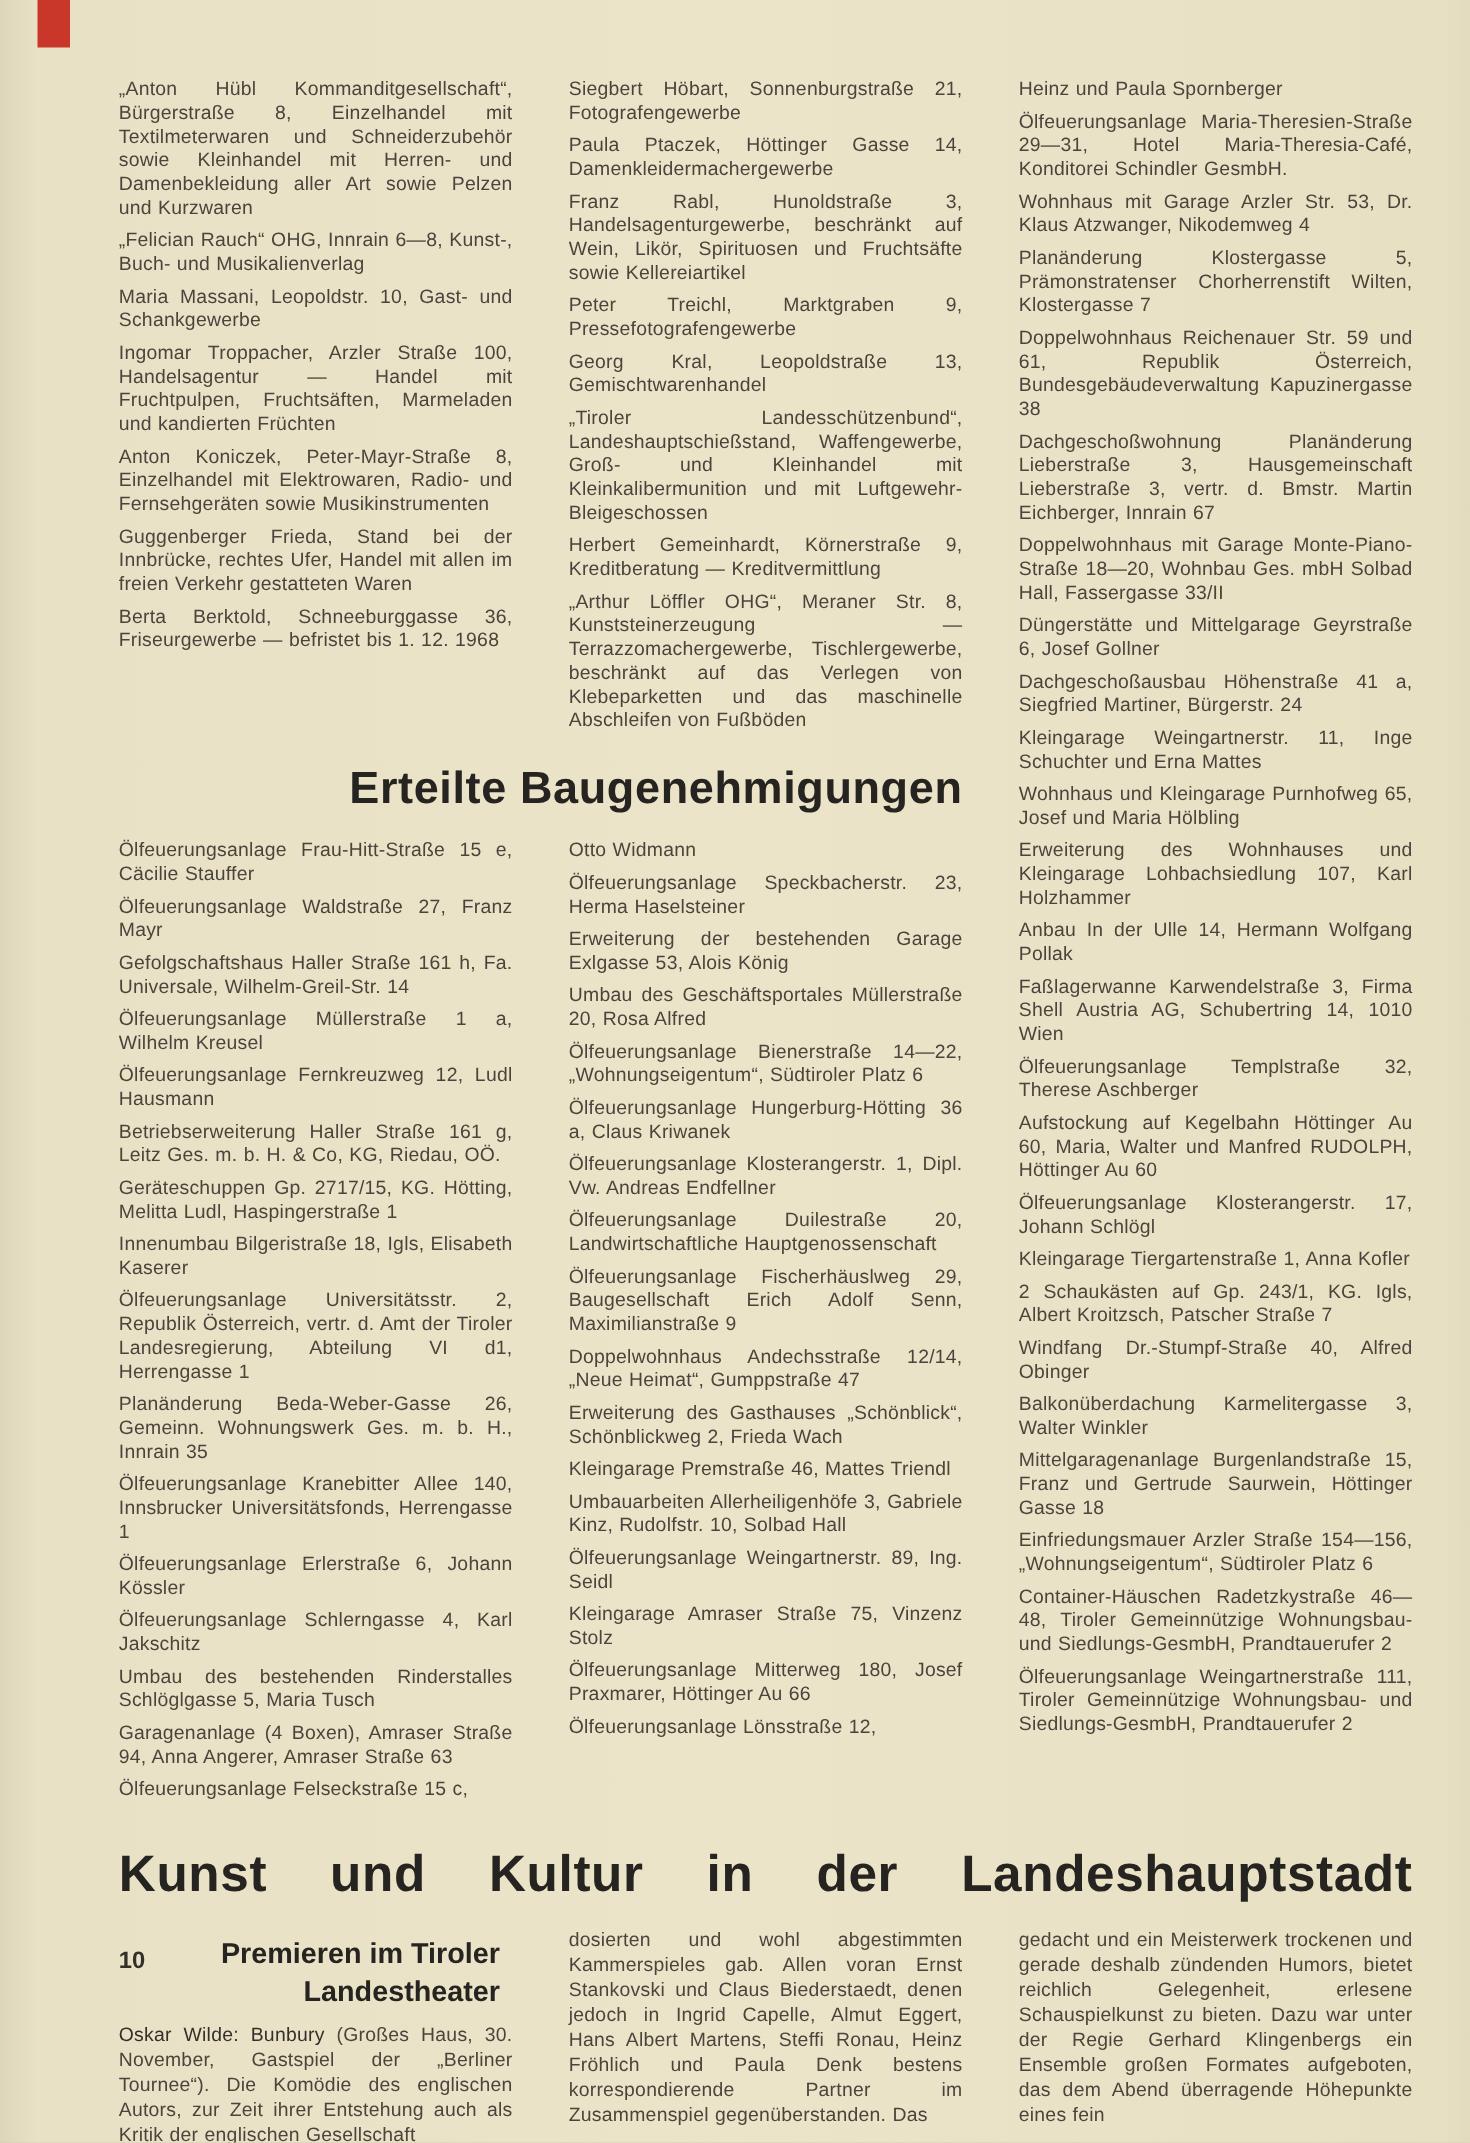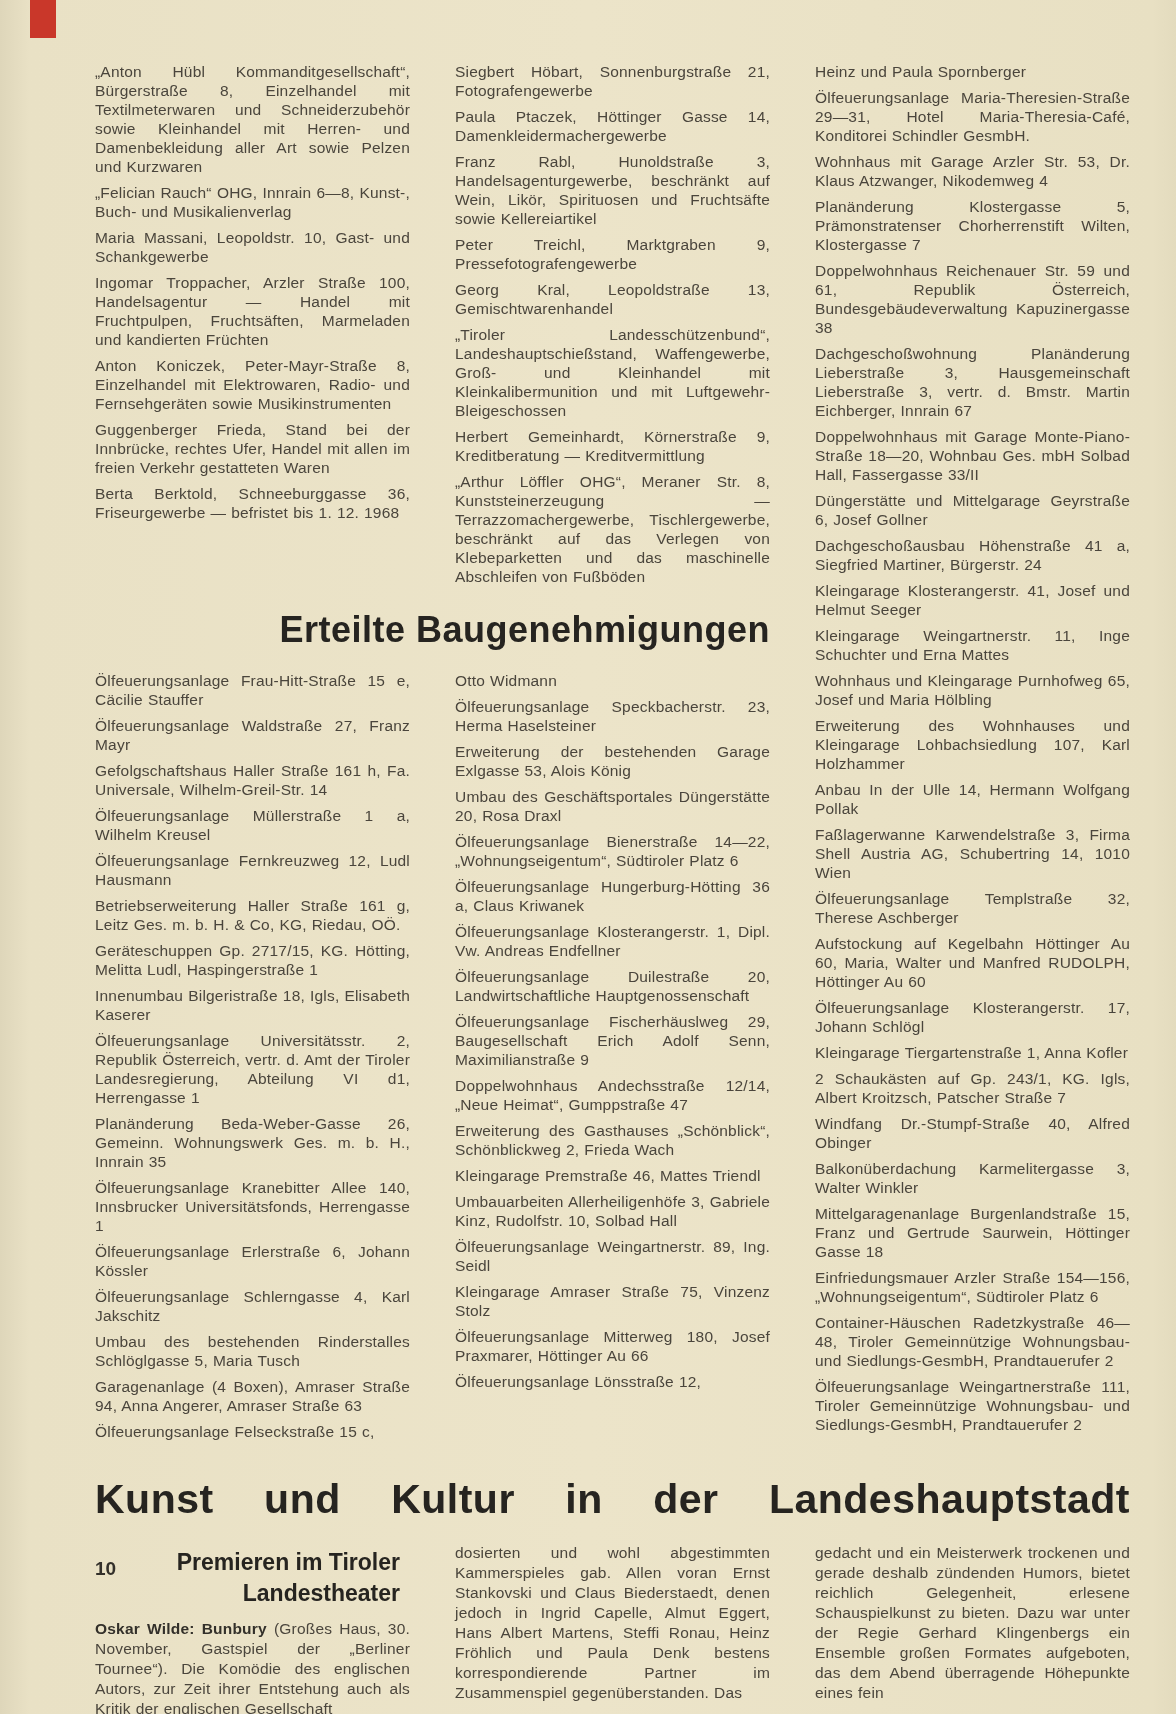--- a/index.html
+++ b/index.html
@@ -57,21 +57,21 @@
     text-align:right;
     font-size:23px;font-weight:bold;line-height:1.35;
     color:#262420;
   }
   .culture-text{
     margin:0;
     font-size:15.5px;line-height:20px;
     text-align:justify;
     letter-spacing:0.2px;word-spacing:0.5px;
   }
-  .bold-lead{font-weight:bold;color:#33302a;}
+  .bold-lead{font-weight:normal;color:#33302a;}
   .page-number{
     position:absolute;left:95px;top:1558px;
     font-size:19px;font-weight:bold;color:#33302a;
   }
 </style>
 </head>
 <body>
 
 <div class="page">
   <div class="red-mark"></div>
@@ -121,21 +121,21 @@
               <p class="entry">Ölfeuerungsanlage Erlerstraße 6, Johann Kössler</p>
               <p class="entry">Ölfeuerungsanlage Schlerngasse 4, Karl Jakschitz</p>
               <p class="entry">Umbau des bestehenden Rinderstalles Schlöglgasse 5, Maria Tusch</p>
               <p class="entry">Garagenanlage (4 Boxen), Amraser Straße 94, Anna Angerer, Amraser Straße 63</p>
               <p class="entry">Ölfeuerungsanlage Felseckstraße 15 c,</p>
             </div>
           <div class="col">
               <p class="entry">Otto Widmann</p>
               <p class="entry">Ölfeuerungsanlage Speckbacherstr. 23, Herma Haselsteiner</p>
               <p class="entry">Erweiterung der bestehenden Garage Exlgasse 53, Alois König</p>
-              <p class="entry">Umbau des Geschäftsportales Düngerstätte 20, Rosa Draxl</p>
+              <p class="entry">Umbau des Geschäftsportales Müllerstraße 20, Rosa Alfred</p>
               <p class="entry">Ölfeuerungsanlage Bienerstraße 14—22, „Wohnungseigentum“, Südtiroler Platz 6</p>
               <p class="entry">Ölfeuerungsanlage Hungerburg-Hötting 36 a, Claus Kriwanek</p>
               <p class="entry">Ölfeuerungsanlage Klosterangerstr. 1, Dipl. Vw. Andreas Endfellner</p>
               <p class="entry">Ölfeuerungsanlage Duilestraße 20, Landwirtschaftliche Hauptgenossenschaft</p>
               <p class="entry">Ölfeuerungsanlage Fischerhäuslweg 29, Baugesellschaft Erich Adolf Senn, Maximilianstraße 9</p>
               <p class="entry">Doppelwohnhaus Andechsstraße 12/14, „Neue Heimat“, Gumppstraße 47</p>
               <p class="entry">Erweiterung des Gasthauses „Schönblick“, Schönblickweg 2, Frieda Wach</p>
               <p class="entry">Kleingarage Premstraße 46, Mattes Triendl</p>
               <p class="entry">Umbauarbeiten Allerheiligenhöfe 3, Gabriele Kinz, Rudolfstr. 10, Solbad Hall</p>
               <p class="entry">Ölfeuerungsanlage Weingartnerstr. 89, Ing. Seidl</p>
@@ -150,21 +150,20 @@
       <div class="col right-col">
           <p class="entry">Heinz und Paula Spornberger</p>
           <p class="entry">Ölfeuerungsanlage Maria-Theresien-Straße 29—31, Hotel Maria-Theresia-Café, Konditorei Schindler GesmbH.</p>
           <p class="entry">Wohnhaus mit Garage Arzler Str. 53, Dr. Klaus Atzwanger, Nikodemweg 4</p>
           <p class="entry">Planänderung Klostergasse 5, Prämonstratenser Chorherrenstift Wilten, Klostergasse 7</p>
           <p class="entry">Doppelwohnhaus Reichenauer Str. 59 und 61, Republik Österreich, Bundesgebäudeverwaltung Kapuzinergasse 38</p>
           <p class="entry">Dachgeschoßwohnung Planänderung Lieberstraße 3, Hausgemeinschaft Lieberstraße 3, vertr. d. Bmstr. Martin Eichberger, Innrain 67</p>
           <p class="entry">Doppelwohnhaus mit Garage Monte-Piano-Straße 18—20, Wohnbau Ges. mbH Solbad Hall, Fassergasse 33/II</p>
           <p class="entry">Düngerstätte und Mittelgarage Geyrstraße 6, Josef Gollner</p>
           <p class="entry">Dachgeschoßausbau Höhenstraße 41 a, Siegfried Martiner, Bürgerstr. 24</p>
-          <p class="entry">Kleingarage Klosterangerstr. 41, Josef und Helmut Seeger</p>
           <p class="entry">Kleingarage Weingartnerstr. 11, Inge Schuchter und Erna Mattes</p>
           <p class="entry">Wohnhaus und Kleingarage Purnhofweg 65, Josef und Maria Hölbling</p>
           <p class="entry">Erweiterung des Wohnhauses und Kleingarage Lohbachsiedlung 107, Karl Holzhammer</p>
           <p class="entry">Anbau In der Ulle 14, Hermann Wolfgang Pollak</p>
           <p class="entry">Faßlagerwanne Karwendelstraße 3, Firma Shell Austria AG, Schubertring 14, 1010 Wien</p>
           <p class="entry">Ölfeuerungsanlage Templstraße 32, Therese Aschberger</p>
           <p class="entry">Aufstockung auf Kegelbahn Höttinger Au 60, Maria, Walter und Manfred RUDOLPH, Höttinger Au 60</p>
           <p class="entry">Ölfeuerungsanlage Klosterangerstr. 17, Johann Schlögl</p>
           <p class="entry">Kleingarage Tiergartenstraße 1, Anna Kofler</p>
           <p class="entry">2 Schaukästen auf Gp. 243/1, KG. Igls, Albert Kroitzsch, Patscher Straße 7</p>

